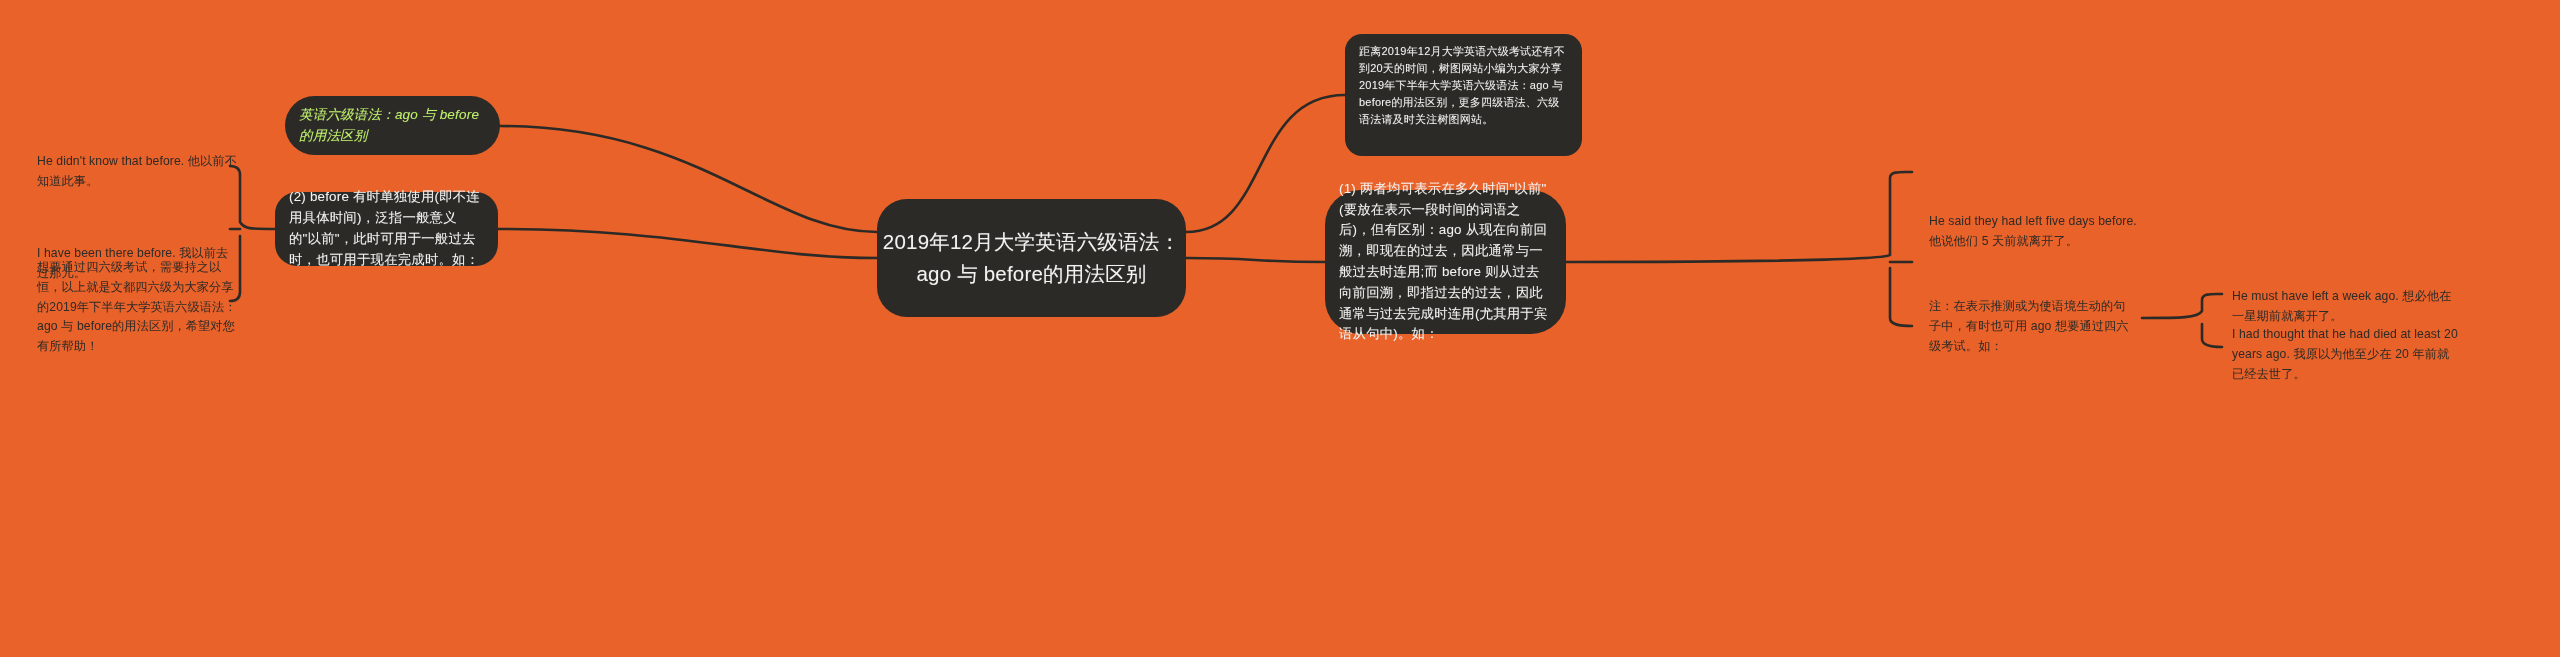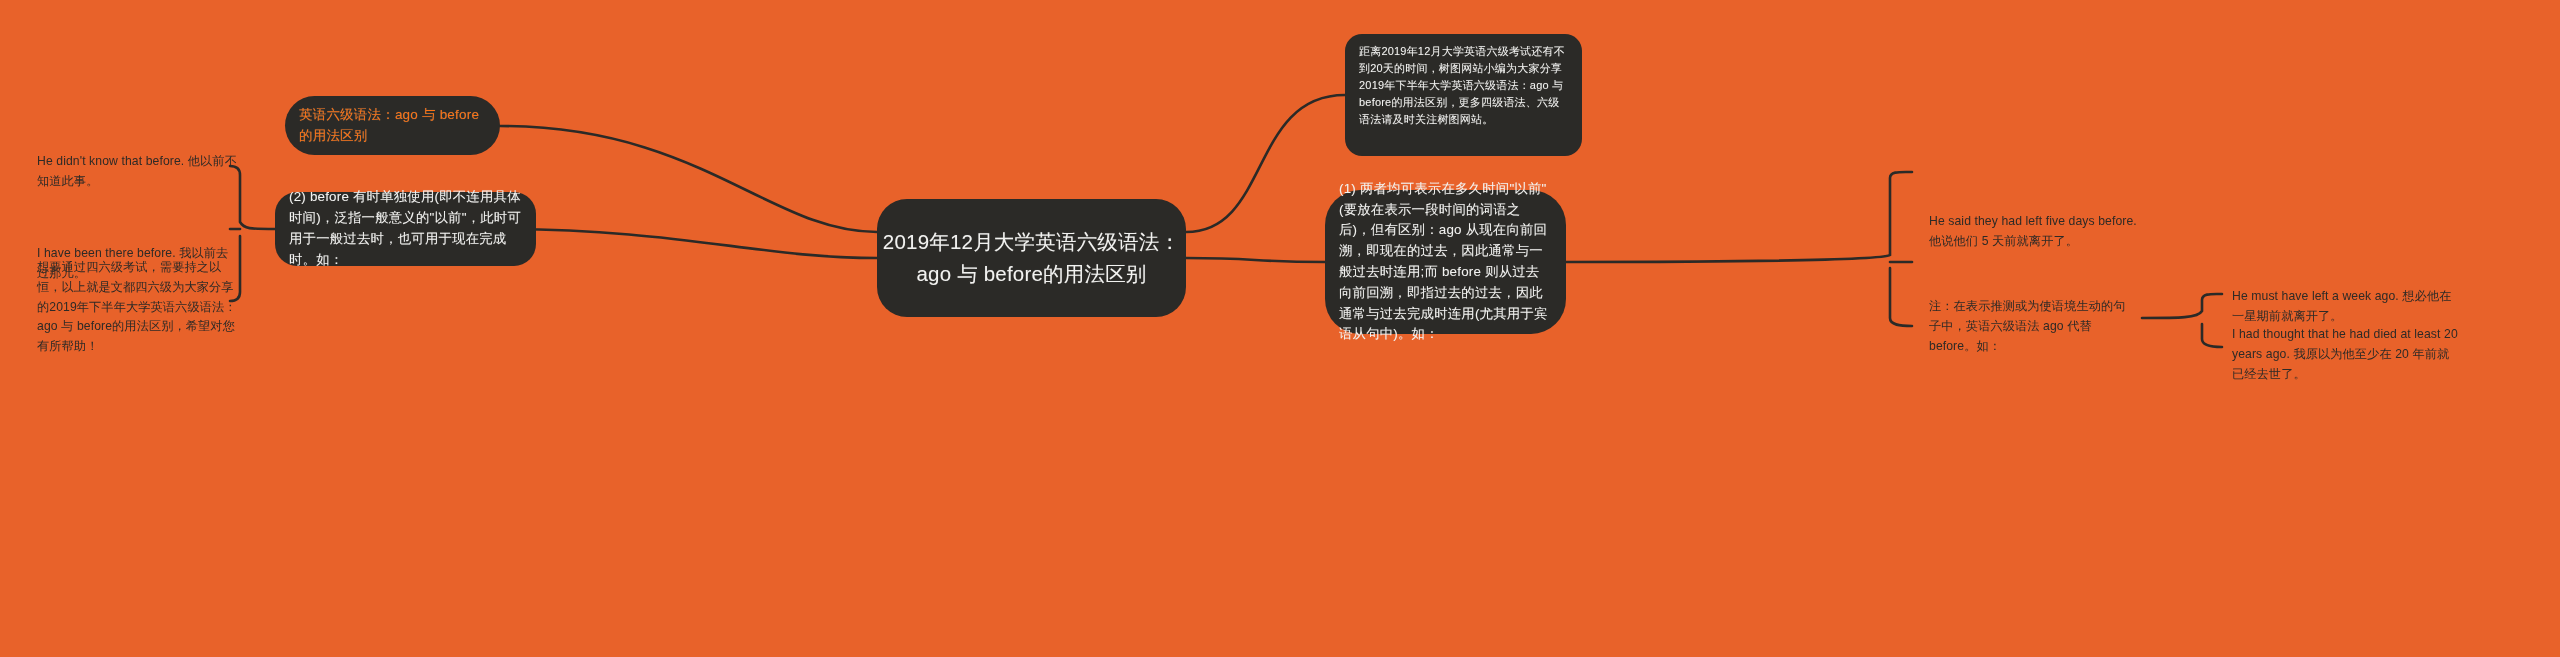--- a/index.html
+++ b/index.html
@@ -80,21 +80,21 @@
     border-radius: 17px;
     padding: 9px 14px;
     font-size: 11px;
     text-align: left;
     align-items: flex-start;
   }
 
   .node-midleft {
     left: 275px;
     top: 192px;
-    width: 261px;
+    width: 223px;
     height: 74px;
     border-radius: 22px;
     padding: 8px 14px;
     font-size: 13.4px;
     text-align: left;
     align-items: center;
   }
 
   .node-midright {
     left: 1325px;
@@ -154,39 +154,39 @@
 
       <path d="M 2142,318 C 2180,318 2198,318 2202,311 L 2202,300 C 2202,293 2212,294 2222,294"></path>
       <path d="M 2202,324 L 2202,339 C 2202,346 2212,347 2222,347"></path>
     </g>
   </svg>
 
   <div class="node node-root" style="background: rgb(43, 42, 39); color: rgb(242, 242, 240);">
     <span class="txt">2019年12月大学英语六级语法：ago 与 before的用法区别</span>
   </div>
 
-  <div class="node node-topleft" style="background: rgb(43, 42, 39); color: #f97316;">
+  <div class="node node-topleft" style="background: rgb(43, 42, 39); color: #bef264; font-style: italic;">
     <span class="txt">英语六级语法：ago 与 before的用法区别</span>
   </div>
 
   <div class="node node-topright" style="background: rgb(43, 42, 39); color: rgb(242, 242, 240);">
     <span class="txt">距离2019年12月大学英语六级考试还有不到20天的时间，树图网站小编为大家分享2019年下半年大学英语六级语法：ago 与 before的用法区别，更多四级语法、六级语法请及时关注树图网站。</span>
   </div>
 
   <div class="node node-midleft" style="background: rgb(43, 42, 39); color: rgb(242, 242, 240);">
     <span class="txt">(2) before 有时单独使用(即不连用具体时间)，泛指一般意义的"以前"，此时可用于一般过去时，也可用于现在完成时。如：</span>
   </div>
 
   <div class="node node-midright" style="background: rgb(43, 42, 39); color: rgb(242, 242, 240);">
     <span class="txt">(1) 两者均可表示在多久时间"以前"(要放在表示一段时间的词语之后)，但有区别：ago 从现在向前回溯，即现在的过去，因此通常与一般过去时连用;而 before 则从过去向前回溯，即指过去的过去，因此通常与过去完成时连用(尤其用于宾语从句中)。如：</span>
   </div>
 
   <div class="leaf leaf-l1" style="color: rgb(46, 42, 38);">He didn't know that before. 他以前不知道此事。</div>
   <div class="leaf leaf-l2" style="color: rgb(46, 42, 38); margin-top: 33px;">I have been there before. 我以前去过那儿。</div>
   <div class="leaf leaf-l3" style="color: rgb(46, 42, 38);">想要通过四六级考试，需要持之以恒，以上就是文都四六级为大家分享的2019年下半年大学英语六级语法：ago 与 before的用法区别，希望对您有所帮助！</div>
 
   <div class="leaf leaf-r2" style="color: rgb(46, 42, 38);">He said they had left five days before. 他说他们 5 天前就离开了。</div>
-  <div class="leaf leaf-r3" style="color: rgb(46, 42, 38);">注：在表示推测或为使语境生动的句子中，英语六级语法 ago 代替before。如：</div>
+  <div class="leaf leaf-r3" style="color: rgb(46, 42, 38);">注：在表示推测或为使语境生动的句子中，有时也可用 ago 想要通过四六级考试。如：</div>
 
   <div class="leaf leaf-rr1" style="color: rgb(46, 42, 38);">He must have left a week ago. 想必他在一星期前就离开了。</div>
   <div class="leaf leaf-rr2" style="color: rgb(46, 42, 38);">I had thought that he had died at least 20 years ago. 我原以为他至少在 20 年前就已经去世了。</div>
 
 </div>
 
 </body></html>

